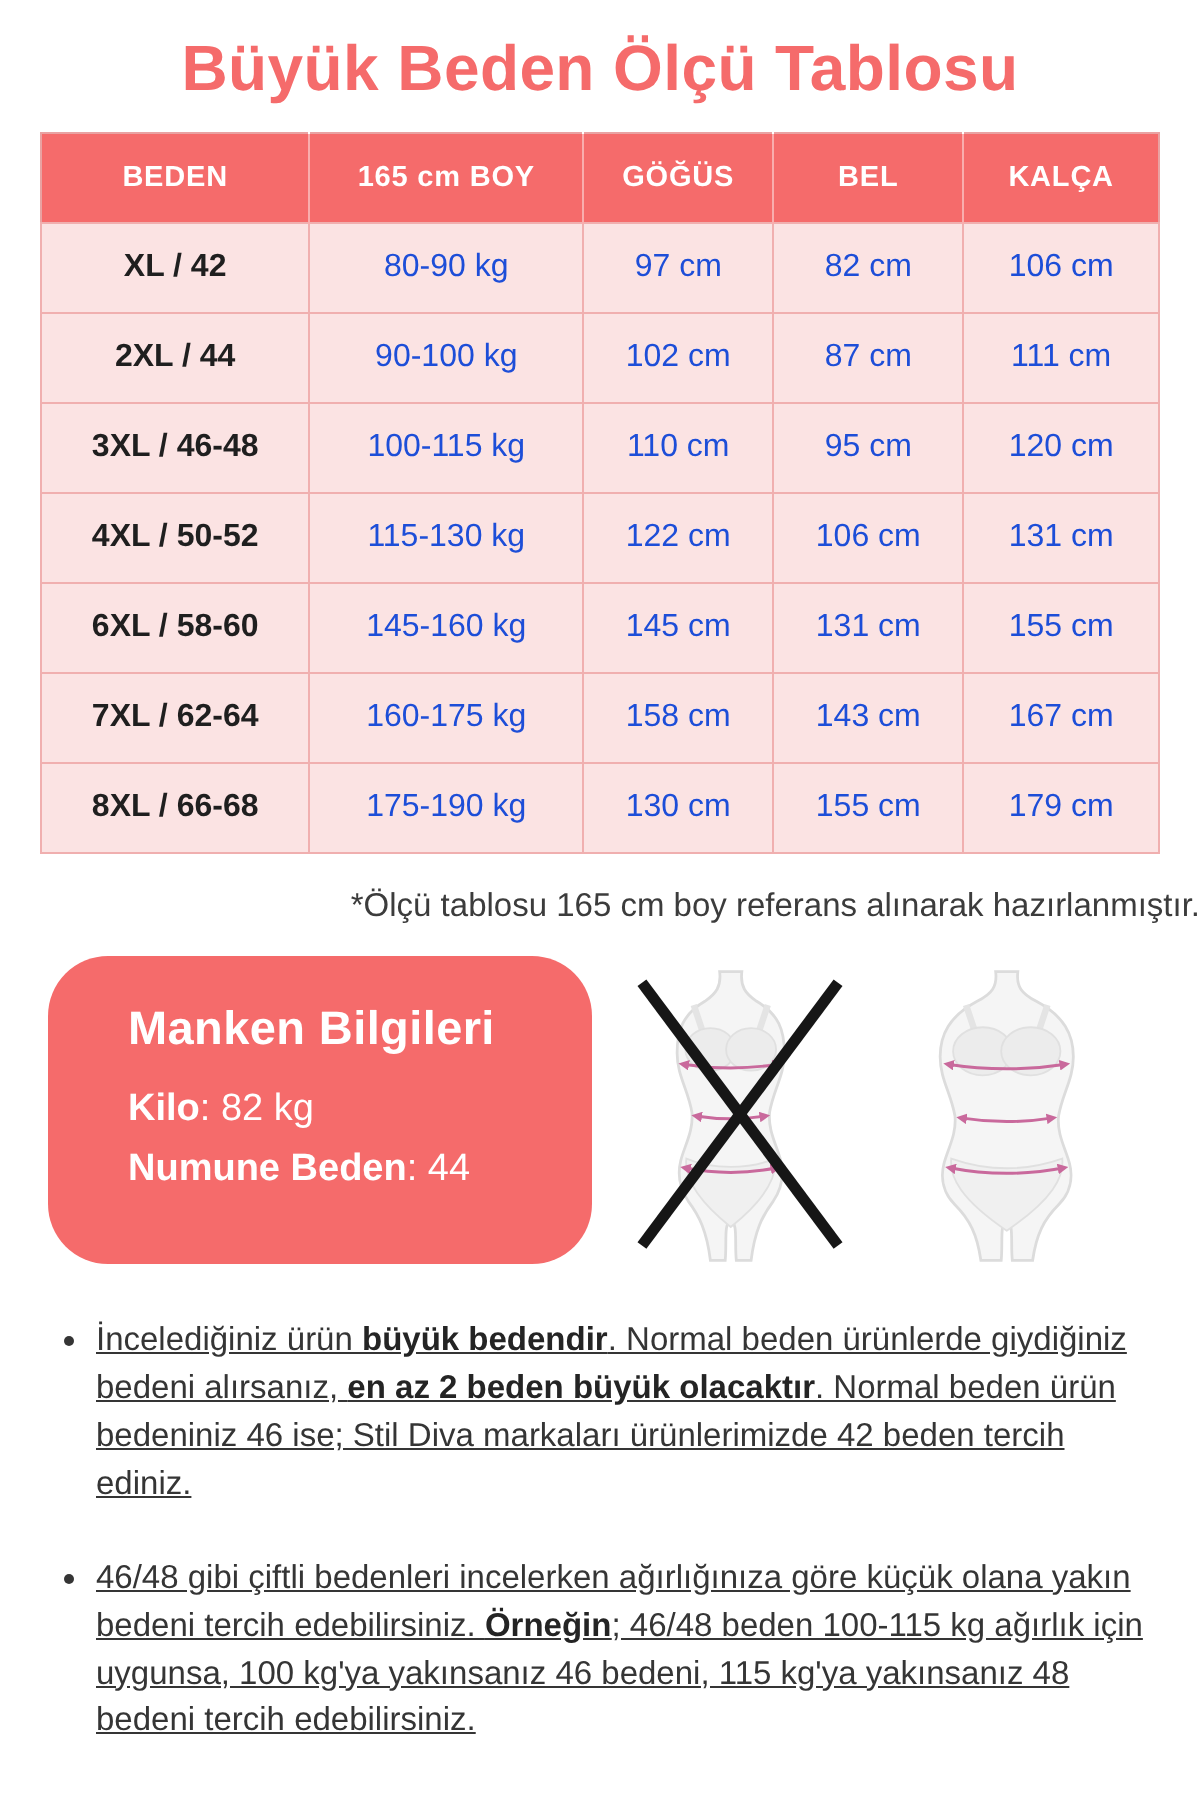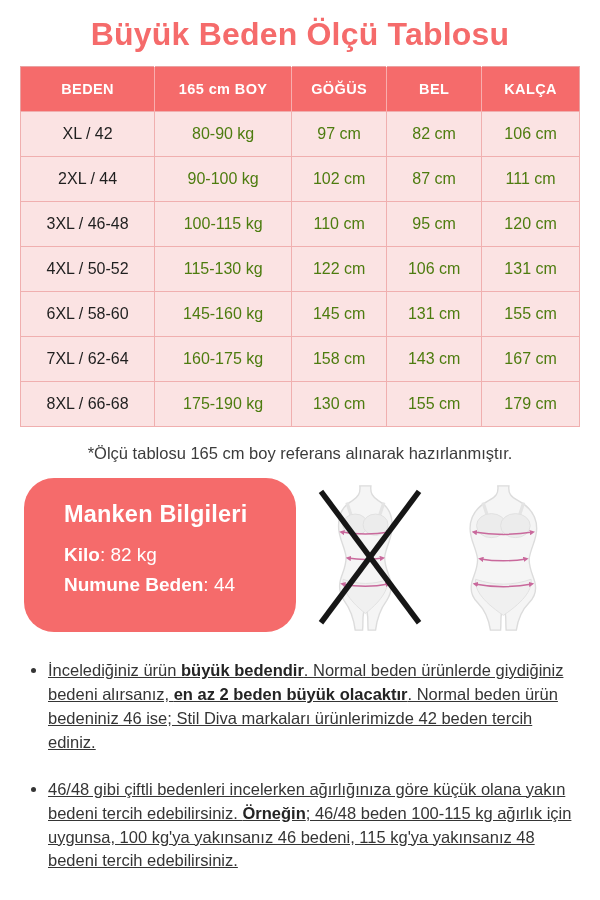--- a/index.html
+++ b/index.html
@@ -22,29 +22,29 @@
     width:560px;border-collapse:collapse;table-layout:fixed;
     border:1px solid #E9A2A2;
   }
   .size-table th{
     background:#F56B6B;color:#ffffff;font-size:14.5px;font-weight:700;
     letter-spacing:.4px;height:44px;padding:0 14px;text-align:center;
     border-left:1px solid rgba(255,255,255,.45);
   }
   .size-table th:first-child{border-left:none;}
   .size-table td{
-    background:#FBE3E3;color:#4d7c0f;font-size:16px;height:44px;
+    background:#FBE3E3;color:#1d4ed8;font-size:16px;height:44px;
     text-align:center;padding:0 2px;
     border:1px solid #F0AFAF;
   }
-  .size-table td.size-col{font-weight:400;color:#1F1F1F;}
+  .size-table td.size-col{font-weight:700;color:#1F1F1F;}
 
   
   .footnote{
-    margin-top:17px;text-align:center;font-size:16.5px;color:#3C3C3C;
+    margin-top:17px;text-align:right;font-size:16.5px;color:#3C3C3C;
   }
 
   
   .info-row{
     margin:15px 18px 0 24px;display:flex;align-items:stretch;
   }
   .model-card{
     flex:0 0 272px;box-sizing:border-box;
     background:#F56B6B;border-radius:30px;
     padding:23px 20px 24px 40px;color:#ffffff;

